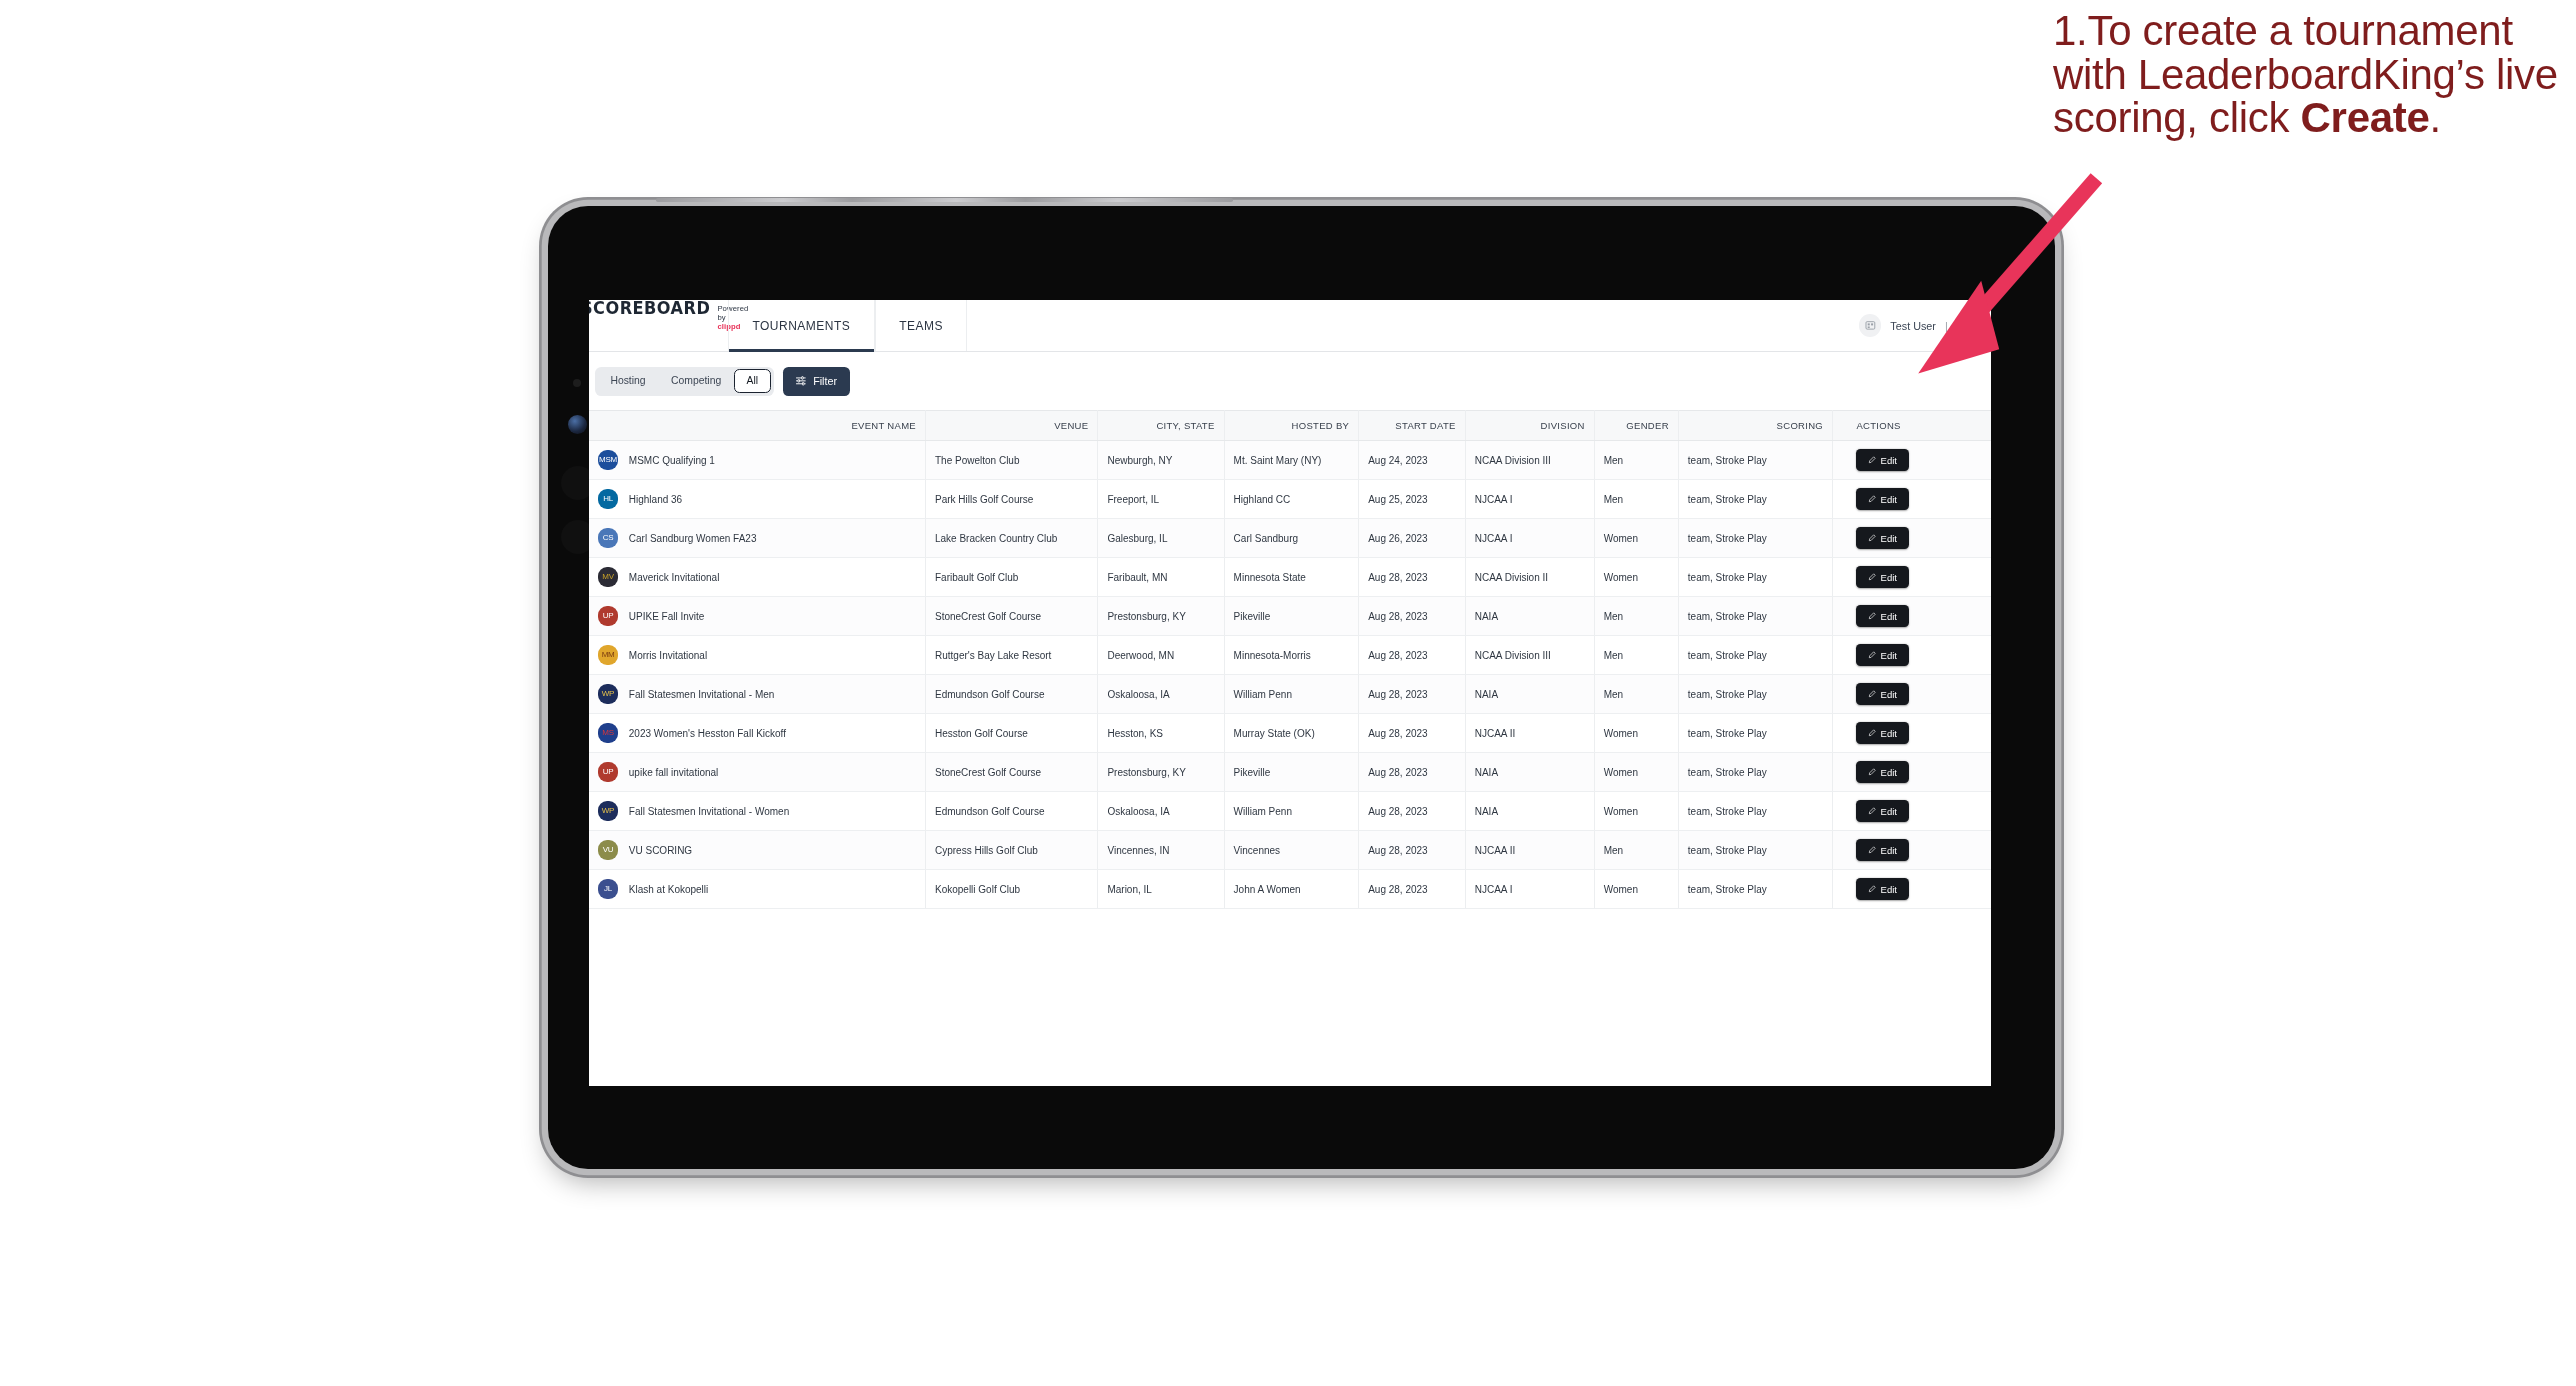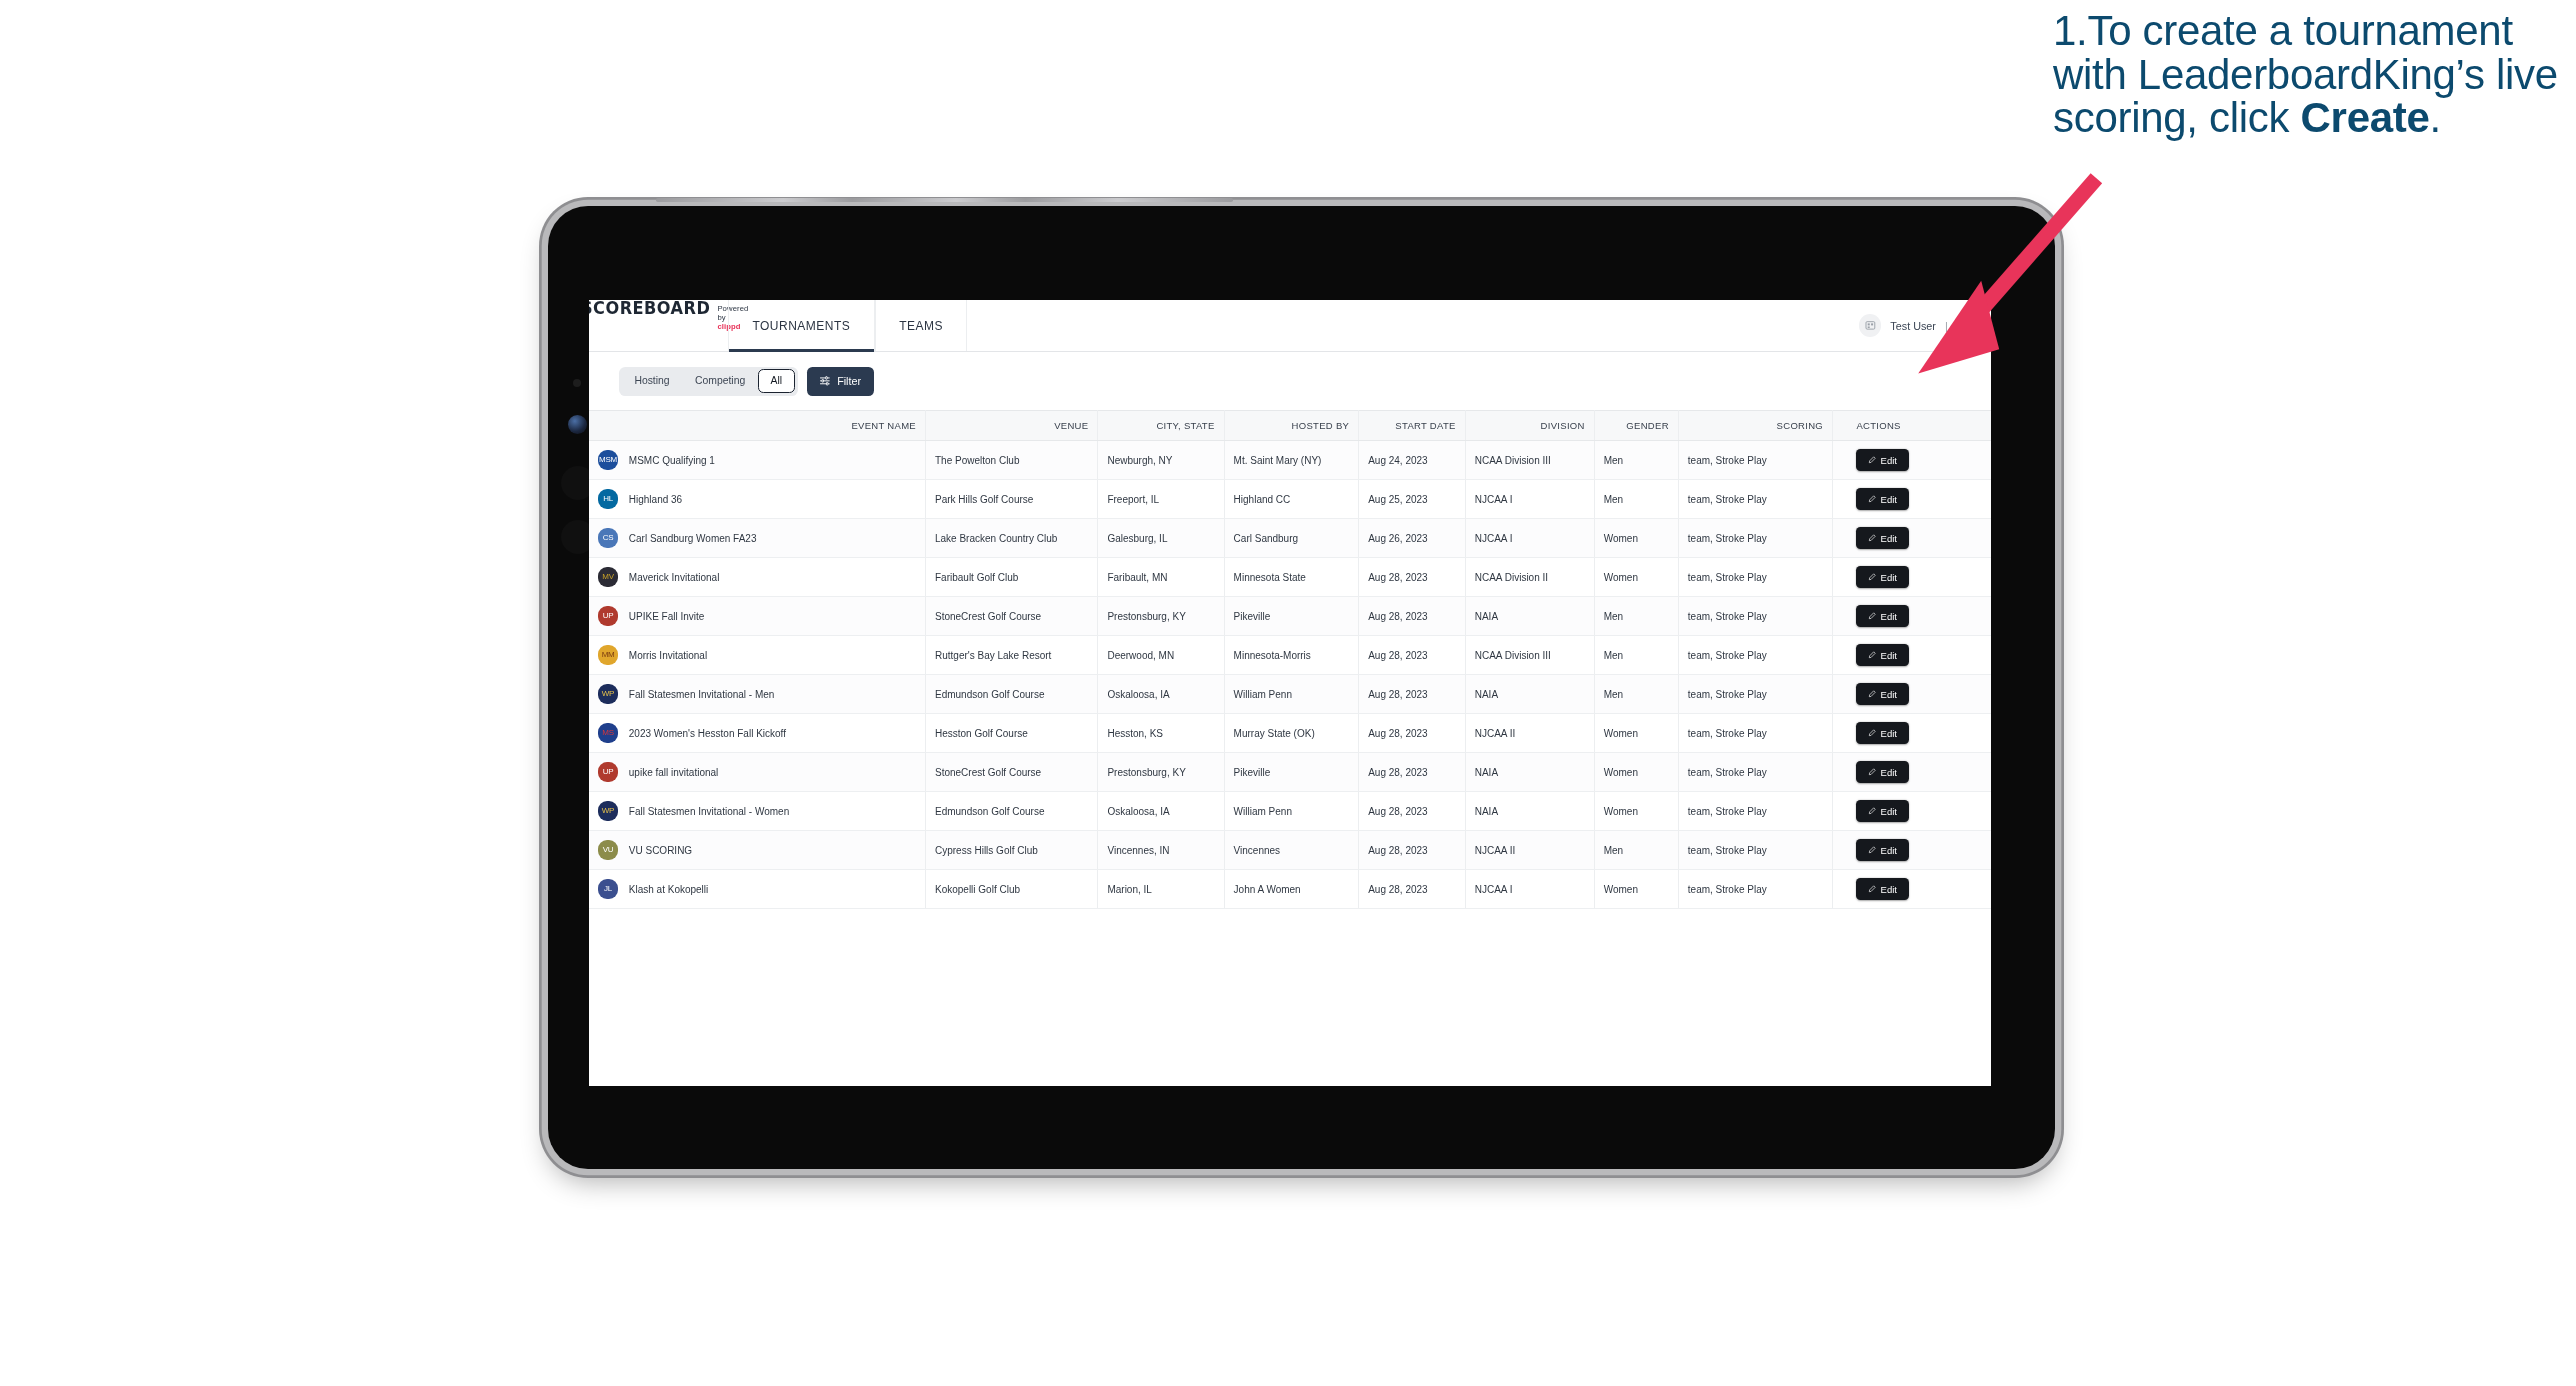--- a/index.html
+++ b/index.html
@@ -81,21 +81,21 @@
   }
   #avatar {
     width: 22.5px; height:22.5px; border-radius:50%; background:#f0f1f3;
     display:flex; align-items:center; justify-content:center; color:#9aa0a8;
   }
   #header-right .sep { color:#9aa0a8; }
 
   
   #toolbar {
     height: 58px; background:#fff; display:flex; align-items:center;
-    padding: 0 30px; gap: 9px; position:relative;
+    padding: 0 6px; gap: 9px; position:relative;
   }
   #segment {
     display:flex; align-items:center; background:#e9ebee; border-radius:6.3px; padding:2.7px;
     height: 29px;
   }
   .seg-btn {
     font-size: 10.4px; color:#3d4654; padding: 0 11.7px; height: 23.4px;
     display:flex; align-items:center; border-radius:5.4px; cursor:pointer;
     background: transparent; border: 1.4px solid transparent;
   }
@@ -159,21 +159,21 @@
   col.c-host   { width: 9.6%; }
   col.c-date   { width: 7.6%; }
   col.c-div    { width: 9.2%; }
   col.c-gender { width: 6.0%; }
   col.c-score  { width: 11.0%; }
   col.c-act    { width: 11.3%; }
 
   
   #annotation {
     position:absolute; left: 2053px; top: 9px; width: 523px;
-    font-size: 42px; line-height: 1.04; color:#0c4a6e;
+    font-size: 42px; line-height: 1.04; color:#7f1d1d;
     font-family:"Liberation Sans", sans-serif;
     letter-spacing: -0.3px;
   }
   #annotation .bold { font-weight: 700; }
   #arrow { position:absolute; left: 1875px; top: 171px; width: 234px; height: 216px; pointer-events:none; }
 </style>
 </head>
 <body>
 
 <div id="stage">

